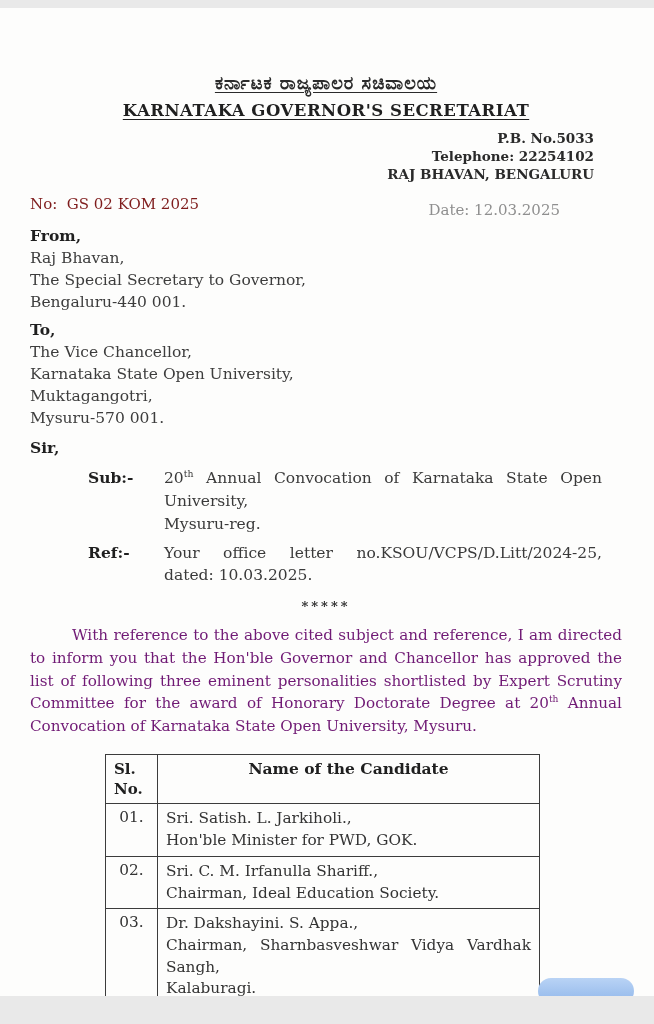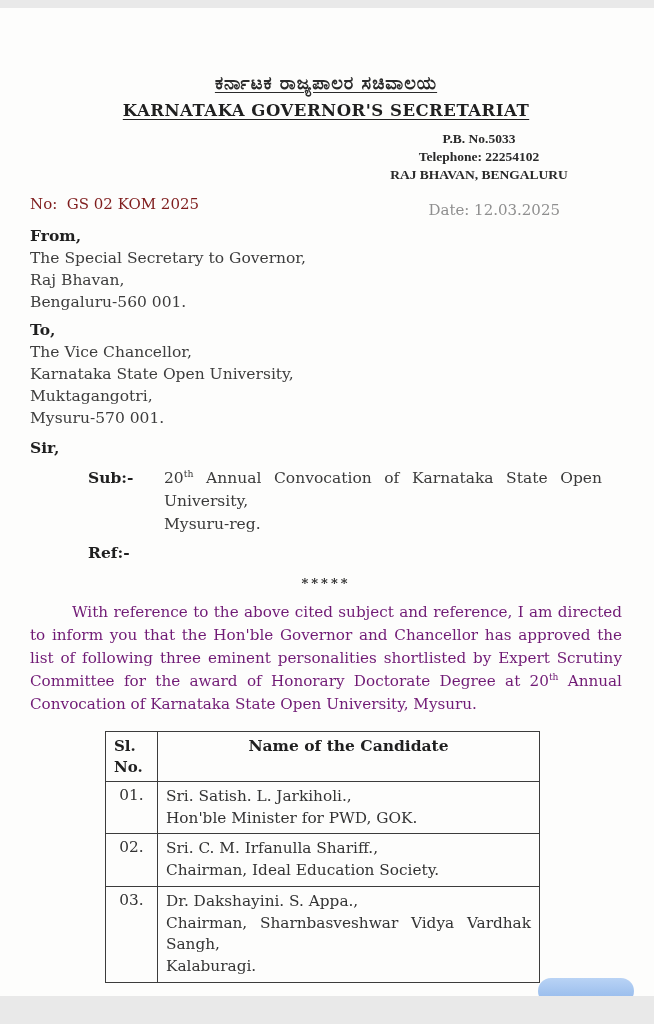--- a/index.html
+++ b/index.html
@@ -19,22 +19,22 @@
   .lh-kannada {
     text-align:center; font-weight:bold; font-size:18px; color:#2b2b2b;
     text-decoration:underline; text-underline-offset:3px; letter-spacing:1px;
   }
   .lh-english {
     text-align:center; font-weight:bold; font-size:16.5px; color:#1f1f1f;
     text-decoration:underline; text-underline-offset:3px; letter-spacing:.5px;
     margin-top:7px;
   }
   .contact-block {
-    width:230px; margin:10px 28px 0 auto; text-align:center;
-    font-weight:bold; font-size:13.5px; color:#2a2a2a; line-height:1.32;font-family:Liberation Serif, serif;
+    width:230px; margin:10px 28px 0 auto; text-align:right;
+    font-weight:bold; font-size:13.5px; color:#2a2a2a; line-height:1.32;
   }
   .contact-kannada { font-weight:normal; font-size:10px; color:#9a9a9a; letter-spacing:1px; }
 
   
   .meta-row { display:flex; justify-content:space-between; margin-top:12px; font-size:15px; }
   .ref-no { color:#7f1d1d; white-space:pre-wrap; }
   .letter-date { color:#8f8f8f; margin-right:62px; margin-top:6px; }
 
   
   .addr { font-size:15.5px; line-height:1.42; margin-top:6px; color:#3d3d3d; }
@@ -85,23 +85,23 @@
       <div>RAJ BHAVAN, BENGALURU</div>
     </div>
 
     <div class="meta-row">
       <span class="ref-no">No:  GS 02 KOM 2025</span>
       <span class="letter-date">Date: 12.03.2025</span>
     </div>
 
     <div class="addr">
       <div class="label">From,</div>
+      <div>Raj Bhavan,</div>
       <div>The Special Secretary to Governor,</div>
-      <div>Raj Bhavan,</div>
-      <div>Bengaluru-560 001.</div>
+      <div>Bengaluru-440 001.</div>
     </div>
 
     <div class="addr">
       <div class="label">To,</div>
       <div>The Vice Chancellor,</div>
       <div>Karnataka State Open University,</div>
       <div>Muktagangotri,</div>
       <div>Mysuru-570 001.</div>
     </div>
 
@@ -110,20 +110,24 @@
     <div class="subref">
       <span class="label">Sub:-</span>
       <span>
         <span class="just-line" style="display:block;"><span>20</span><sup>th</sup><span> Annual Convocation of Karnataka State Open University,</span></span>
         <span style="display:block;">Mysuru-reg.</span>
       </span>
     </div>
 
     <div class="subref" style="margin-top:7px;">
       <span class="label">Ref:-</span>
+      <span>
+        <span class="just-line" style="display:block;">Your office letter no.KSOU/VCPS/D.Litt/2024-25,</span>
+        <span style="display:block;">dated: 10.03.2025.</span>
+      </span>
     </div>
 
     <div class="separator">*****</div>
 
     <p class="body-para"><span>With reference to the above cited subject and reference, I am directed to inform you that the Hon'ble Governor and Chancellor has approved the list of following three eminent personalities shortlisted by Expert Scrutiny Committee for the award of Honorary Doctorate Degree at 20</span><sup>th</sup><span> Annual Convocation of Karnataka State Open University, Mysuru.</span></p>
 
     <table class="cand">
       <tbody>
           <tr>
         <th class="sl-h">Sl. No.</th>

